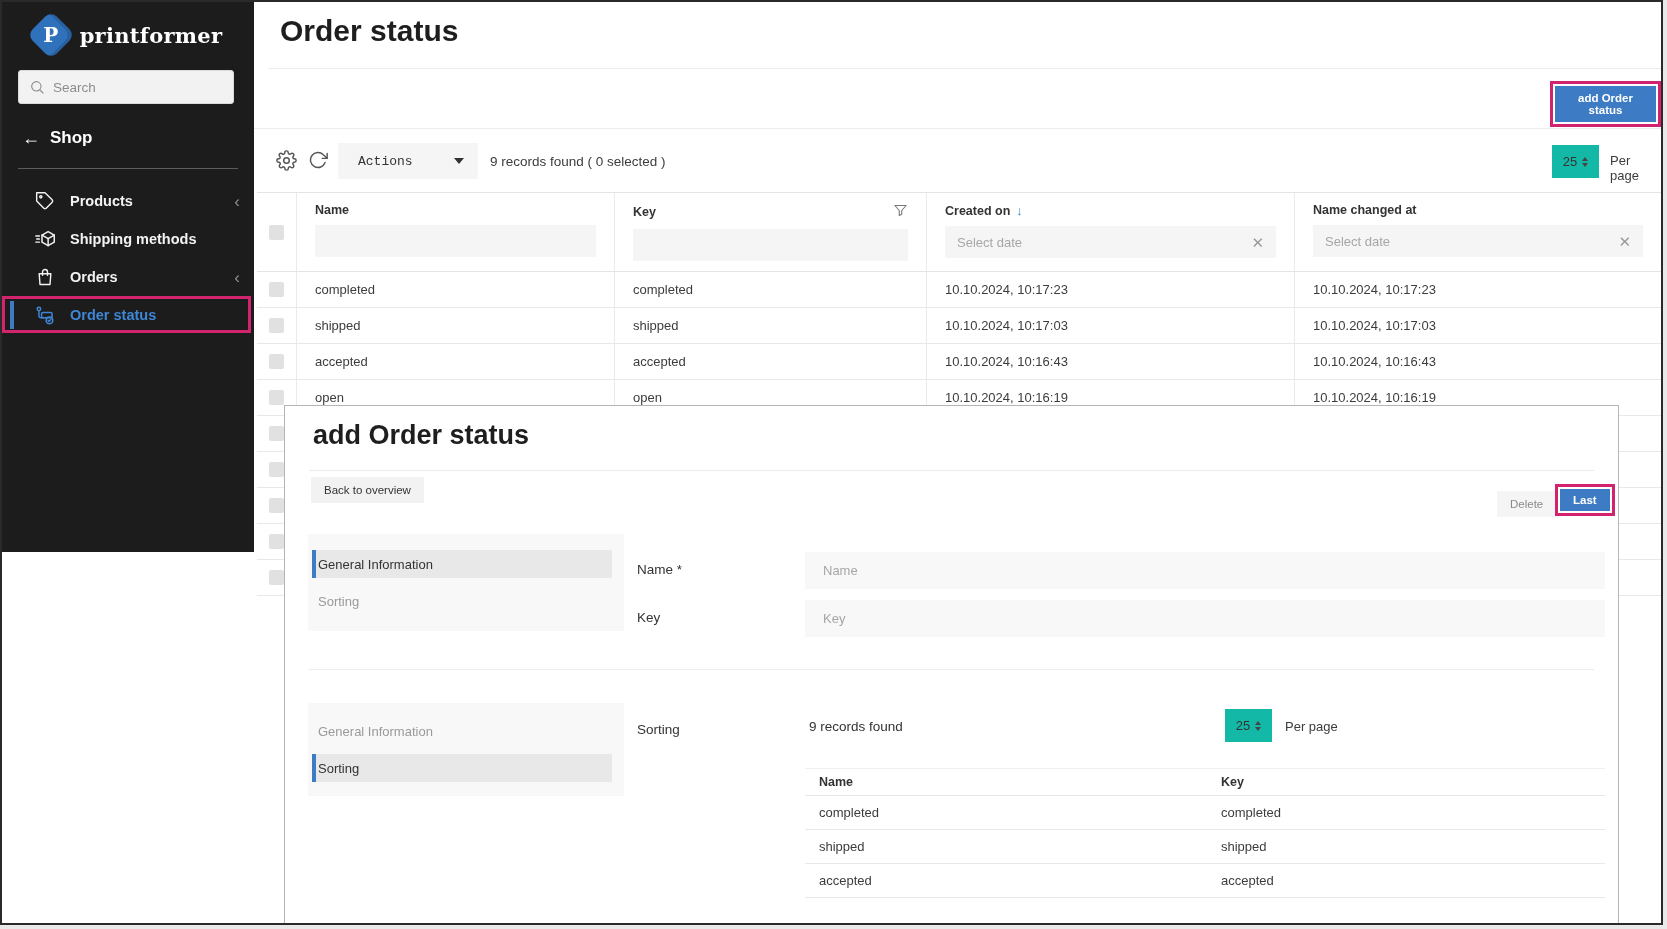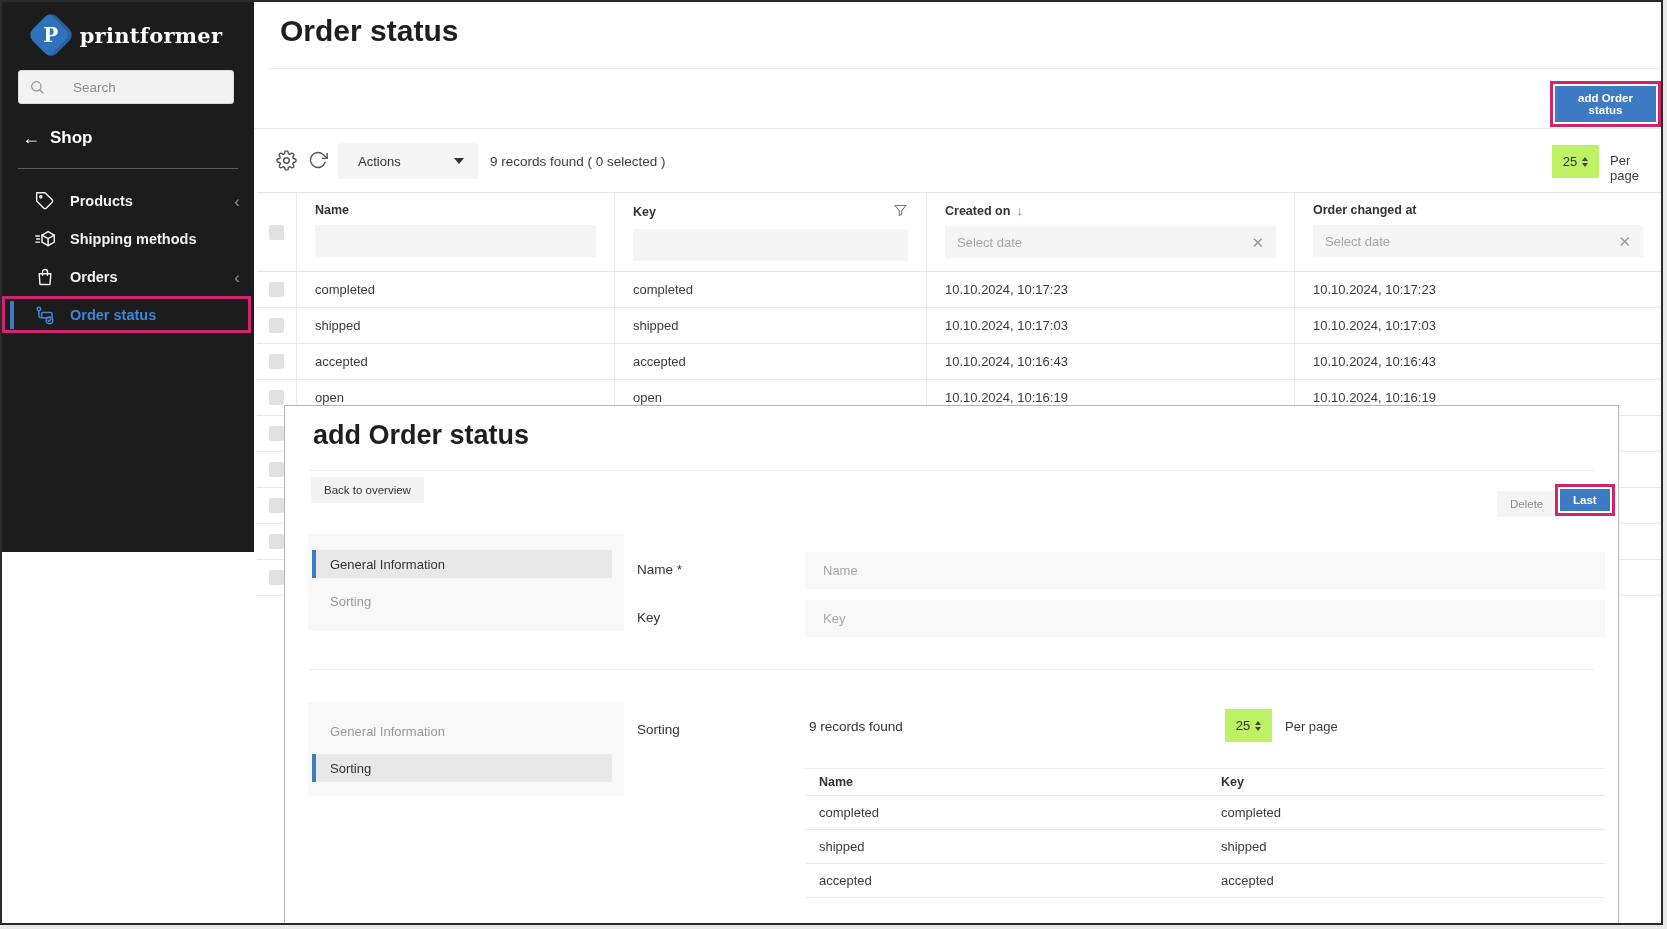--- a/index.html
+++ b/index.html
@@ -7,21 +7,21 @@
   .frame { position:relative; width:1663px; height:925px; border:2px solid #2a2a2a; background:#fff; overflow:hidden; }
 
   
   .sidebar { position:absolute; left:0; top:0; width:252px; height:550px; background:#1c1c1c; color:#f2f2f2; z-index:5; }
   .brand { position:absolute; left:0; top:10px; width:100%; height:46px; display:flex; align-items:center; justify-content:center; gap:12px; cursor:pointer; }
   .brand-icon { width:34px; height:34px; background:#2f72bb; border-radius:8px; transform:rotate(45deg); display:flex; align-items:center; justify-content:center; box-shadow:inset -3px 3px 0 rgba(0,0,0,.15); }
   .brand-icon span { transform:rotate(-45deg); color:#fff; font-family:"DejaVu Serif","Liberation Serif",serif; font-weight:bold; font-size:20px; }
   .brand-text { font-family:"DejaVu Serif","Liberation Serif",serif; font-weight:bold; font-size:21px; color:#fff; letter-spacing:.3px; }
   .search-box { position:absolute; left:16px; top:68px; width:216px; height:34px; background:#f2f2f2; border:1px solid #d9d9d9; border-radius:3px; display:flex; align-items:center; padding:0 10px; gap:8px; }
   .search-box svg { flex:0 0 auto; }
-  .search-box input { border:none; outline:none; background:transparent; font-size:13.5px; color:#333; width:100%; font-family:inherit;margin-left:20px; }
+  .search-box input { border:none; outline:none; background:transparent; font-size:13.5px; color:#333; width:100%; font-family:inherit; }
   .search-box input::placeholder { color:#8d8d8d; }
   .shop-back { position:absolute; left:20px; top:122px; height:28px; display:flex; align-items:center; gap:10px; font-size:17px; font-weight:600; color:#fff; cursor:pointer; }
   .shop-back .arrow { font-size:18px; }
   .side-divider { position:absolute; left:16px; top:166px; width:220px; height:1px; background:#5c5c5c; }
   .side-nav { position:absolute; left:0; top:180px; width:100%; }
   .side-item { position:relative; height:38px; display:flex; align-items:center; padding:0 14px 0 32px; gap:14px; cursor:pointer;text-align:right; }
   .side-item .side-icon { width:22px; height:22px; display:flex; align-items:center; justify-content:center; }
   .side-item .side-icon svg { stroke:#f2f2f2; }
   .side-item .side-label { font-size:14.5px; font-weight:600; color:#f2f2f2; }
   .side-item .chev { margin-left:auto; color:#8f8f8f; font-size:17px; line-height:1; }
@@ -34,25 +34,25 @@
 
   
   .page-title { position:absolute; left:278px; top:12px; font-size:30px; color:#1e1e1e; z-index:1; }
   .hline { position:absolute; height:1px; background:#ececec; z-index:1; }
   .add-btn-wrap { position:absolute; left:1548px; top:79px; border:3px solid #d2246e; padding:2px; z-index:6; }
   .btn-blue { background:#3d7bc4; color:#fff; border:none; font-size:11.5px; font-weight:bold; font-family:inherit; padding:6px 11px; cursor:pointer; }
 
   
   .toolbar { position:absolute; left:252px; top:140px; right:4px; height:38px; z-index:1; }
   .icon-btn { position:absolute; top:8px; width:22px; height:22px; cursor:pointer; }
-  .actions-dd { position:absolute; left:84px; top:1px; width:140px; height:36px; background:#f5f5f5; display:flex; align-items:center; padding:0 14px 0 20px; cursor:pointer; }
+  .actions-dd { position:absolute; left:84px; top:1px; width:140px; height:36px; background:#f5f5f5; display:flex; align-items:center; padding:0 14px 0 20px; cursor:pointer;font-family:Liberation Mono, monospace; }
   .actions-dd .lbl { font-size:13px; color:#333; }
   .actions-dd .caret { margin-left:auto; width:0; height:0; border-left:5px solid transparent; border-right:5px solid transparent; border-top:6px solid #333; }
   .records { position:absolute; left:236px; top:0; height:38px; display:flex; align-items:center; font-size:13.5px; color:#3c3c3c; }
-  .pp-box { position:absolute; width:47px; height:33px; background:#bef264; display:flex; align-items:center; justify-content:center; gap:5px; font-size:13px; color:#333; cursor:pointer; }
+  .pp-box { position:absolute; width:47px; height:33px; background:#14b8a6; display:flex; align-items:center; justify-content:center; gap:5px; font-size:13px; color:#333; cursor:pointer; }
   .pp-lbl { position:absolute; font-size:13px; color:#3c3c3c; }
   .stepper { display:inline-flex; flex-direction:column; gap:2px; }
   .stepper i { width:0; height:0; border-left:3.5px solid transparent; border-right:3.5px solid transparent; }
   .stepper i.up { border-bottom:4.5px solid #444; }
   .stepper i.dn { border-top:4.5px solid #444; }
 
   
   .grid { position:absolute; left:255px; top:190px; width:1404px; z-index:1; }
   .g-head { display:flex; border-top:1px solid #e4e4e4; border-bottom:1px solid #e4e4e4; }
   .g-head .cell { padding:10px 18px 10px 18px; }
@@ -80,21 +80,21 @@
   .modal { position:absolute; left:282px; top:403px; width:1335px; height:540px; background:#fff; border:1px solid #b5b5b5; z-index:10; }
   .m-title { position:absolute; left:28px; top:14px; font-size:27px; color:#1e1e1e; }
   .m-hline { position:absolute; left:24px; right:24px; height:1px; background:#ececec; }
   .btn-gray { background:#f2f2f2; color:#333; border:none; font-size:11.5px; font-family:inherit; padding:7px 13px; cursor:pointer; }
   .btn-gray.muted { color:#8a8a8a; background:#f5f5f5; }
   .m-back { position:absolute; left:26px; top:71px; }
   .m-delete { position:absolute; left:1212px; top:85px; }
   .save-wrap { position:absolute; left:1270px; top:78px; border:3px solid #d2246e; padding:2px; }
   .save-wrap .btn-blue { padding:5px 13px; }
   .snav { position:absolute; left:23px; width:316px; background:#f8f8f8; padding:16px 12px 16px 4px; }
-  .snav-item { position:relative; height:28px; display:flex; align-items:center; padding-left:18px; font-size:13px; color:#333; cursor:pointer; }
+  .snav-item { position:relative; height:28px; display:flex; align-items:center; padding-left:6px; font-size:13px; color:#333; cursor:pointer; }
   .snav-item.on { background:#e8e8e8; }
   .snav-item.on::before { content:""; position:absolute; left:0; top:0; bottom:0; width:4px; background:#3d7bc4; }
   .snav-item.off { color:#9a9a9a; background:transparent; }
   .snav-item + .snav-item { margin-top:9px; }
   .m-label { position:absolute; font-size:13.5px; color:#333; }
   .m-input { position:absolute; left:520px; width:800px; height:37px; background:#f8f8f8; border:none; outline:none; padding:0 18px; font-size:13px; color:#333; font-family:inherit; }
   .m-input::placeholder { color:#a6a6a6; }
   .sort-table { position:absolute; left:520px; top:362px; width:800px; }
   .st-head { display:flex; border-top:1px solid #efefef; border-bottom:1px solid #e6e6e6; height:28px; align-items:center; }
   .st-head div { font-size:12.5px; font-weight:bold; color:#333; }
@@ -240,21 +240,21 @@
             <span>Created on</span>
           <span class="sort">↓</span>
         </div>
         <div class="f-date">
           <input placeholder="Select date" style="">
           <span class="clear">✕</span>
         </div>
       </div>
       <div class="cell c-chan">
         <div class="h-lbl">
-            <span>Order changed at</span>
+            <span>Name changed at</span>
           </div>
         <div class="f-date">
           <input placeholder="Select date" style="">
           <span class="clear">✕</span>
         </div>
       </div>
     </div>
 
     <div class="g-row">
       <div class="cell c-check">

